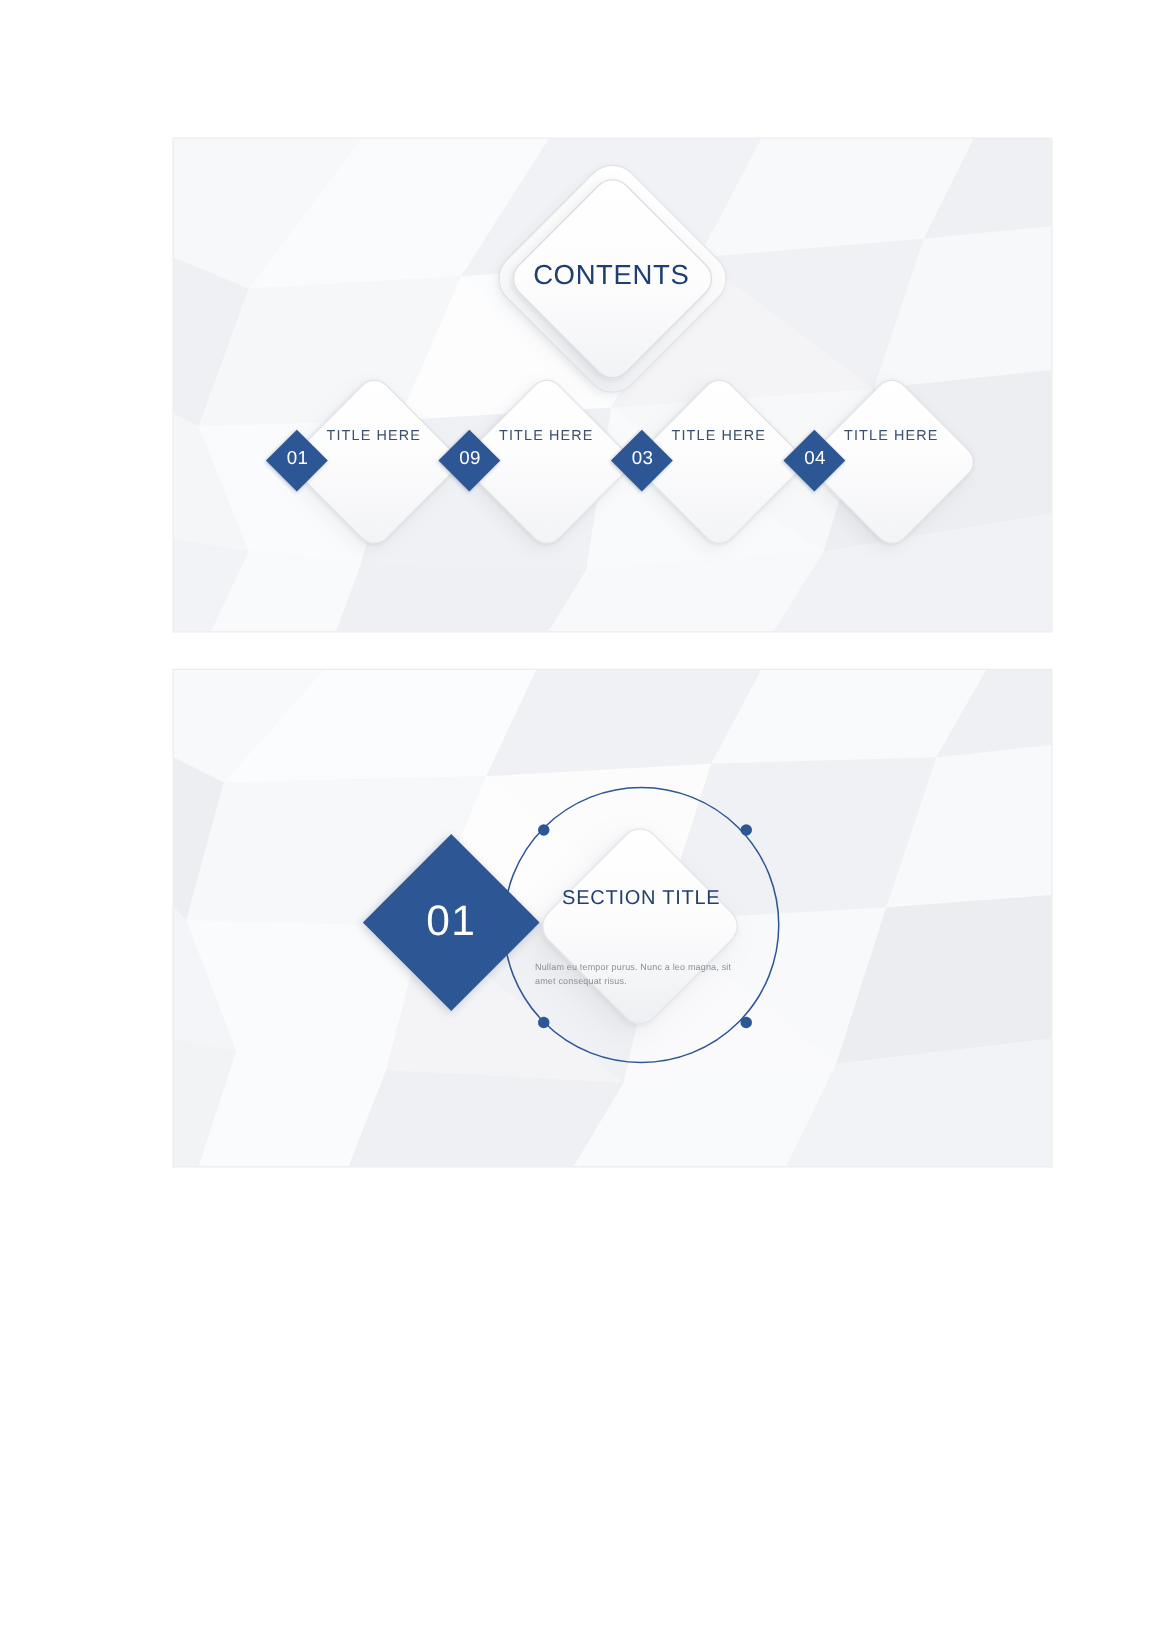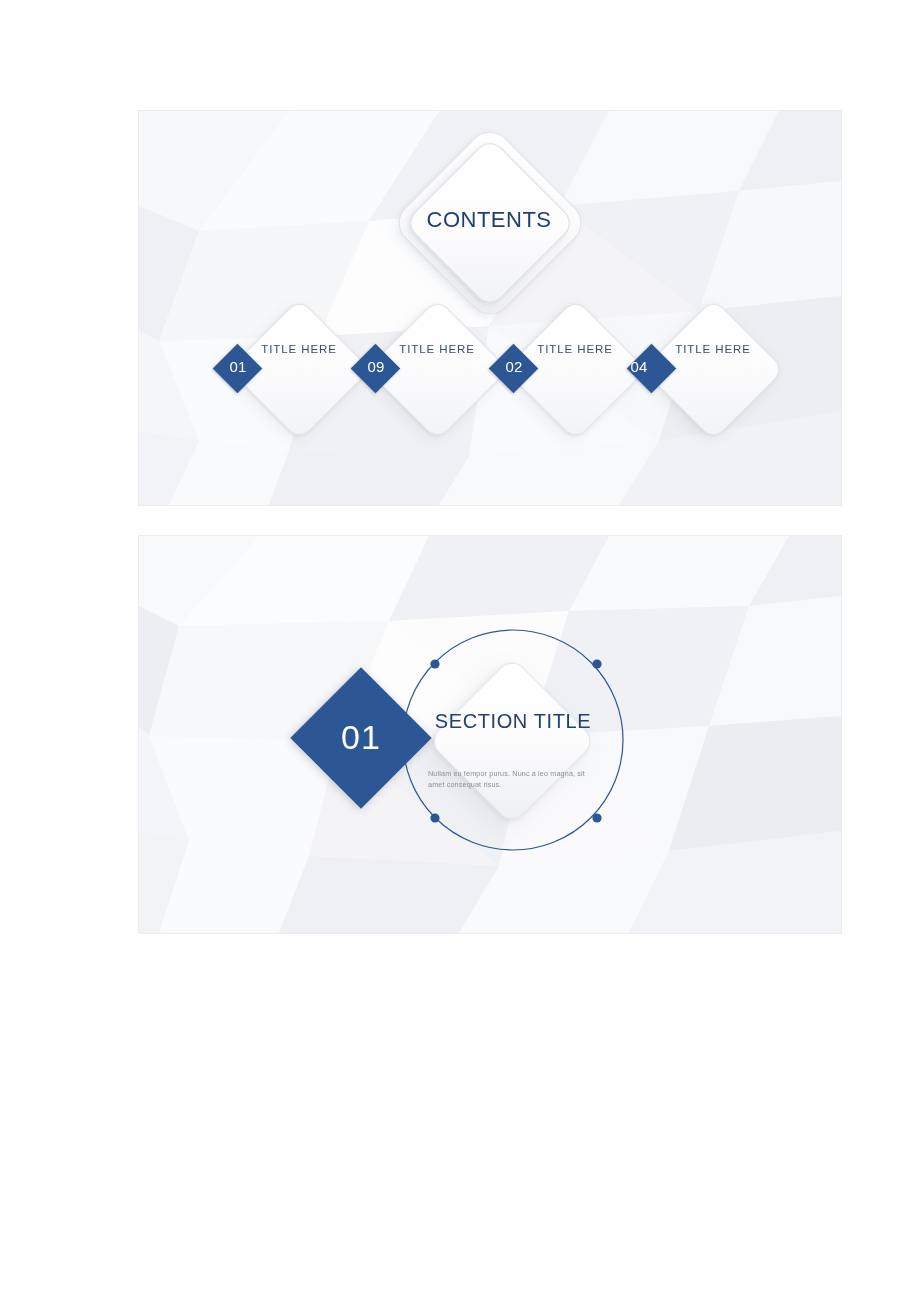--- a/index.html
+++ b/index.html
@@ -170,21 +170,21 @@
     color: #ffffff;
     letter-spacing: 1px;
     white-space: nowrap;
   }
   #section-title-text {
     position: absolute;
     left: 413px;
     top: 710px;
     width: 200px;
     text-align: center;
-    font-size: 20px;
+    font-size: 16px;
     letter-spacing: 0.6px;
     color: #22406f;
     white-space: nowrap;
   }
   #section-desc-text {
     position: absolute;
     left: 428px;
     top: 768px;
     width: 170px;
     text-align: left;
@@ -241,26 +241,26 @@
   <div class="item-number-text" style="left:208px;">01</div>
   <div class="item-title-text" style="left:234px;">TITLE HERE</div>
 
   <div class="diamond-card item-card" style="left:387px;"></div>
   <div class="item-number" style="left:358px;"></div>
   <div class="item-number-text" style="left:346px;">09</div>
   <div class="item-title-text" style="left:372px;">TITLE HERE</div>
 
   <div class="diamond-card item-card" style="left:525px;"></div>
   <div class="item-number" style="left:496px;"></div>
-  <div class="item-number-text" style="left:484px;">02</div>
+  <div class="item-number-text" style="left:484px;">03</div>
   <div class="item-title-text" style="left:510px;">TITLE HERE</div>
 
   <div class="diamond-card item-card" style="left:663px;"></div>
   <div class="item-number" style="left:634px;"></div>
-  <div class="item-number-text" style="left:609px;">04</div>
+  <div class="item-number-text" style="left:622px;">04</div>
   <div class="item-title-text" style="left:648px;">TITLE HERE</div>
 
   <div class="slide" id="slide-section">
 
     <svg class="poly-bg" viewBox="0 0 702 397" preserveAspectRatio="none">
       <rect x="0" y="0" width="702" height="397" fill="#f3f4f6"></rect>
       <polygon points="0,0 120,0 40,90 0,70" fill="#f8f9fa"></polygon>
       <polygon points="120,0 290,0 250,85 40,90" fill="#fbfcfd"></polygon>
       <polygon points="290,0 470,0 430,75 250,85" fill="#f0f1f4"></polygon>
       <polygon points="470,0 650,0 610,70 430,75" fill="#f9fafb"></polygon>

